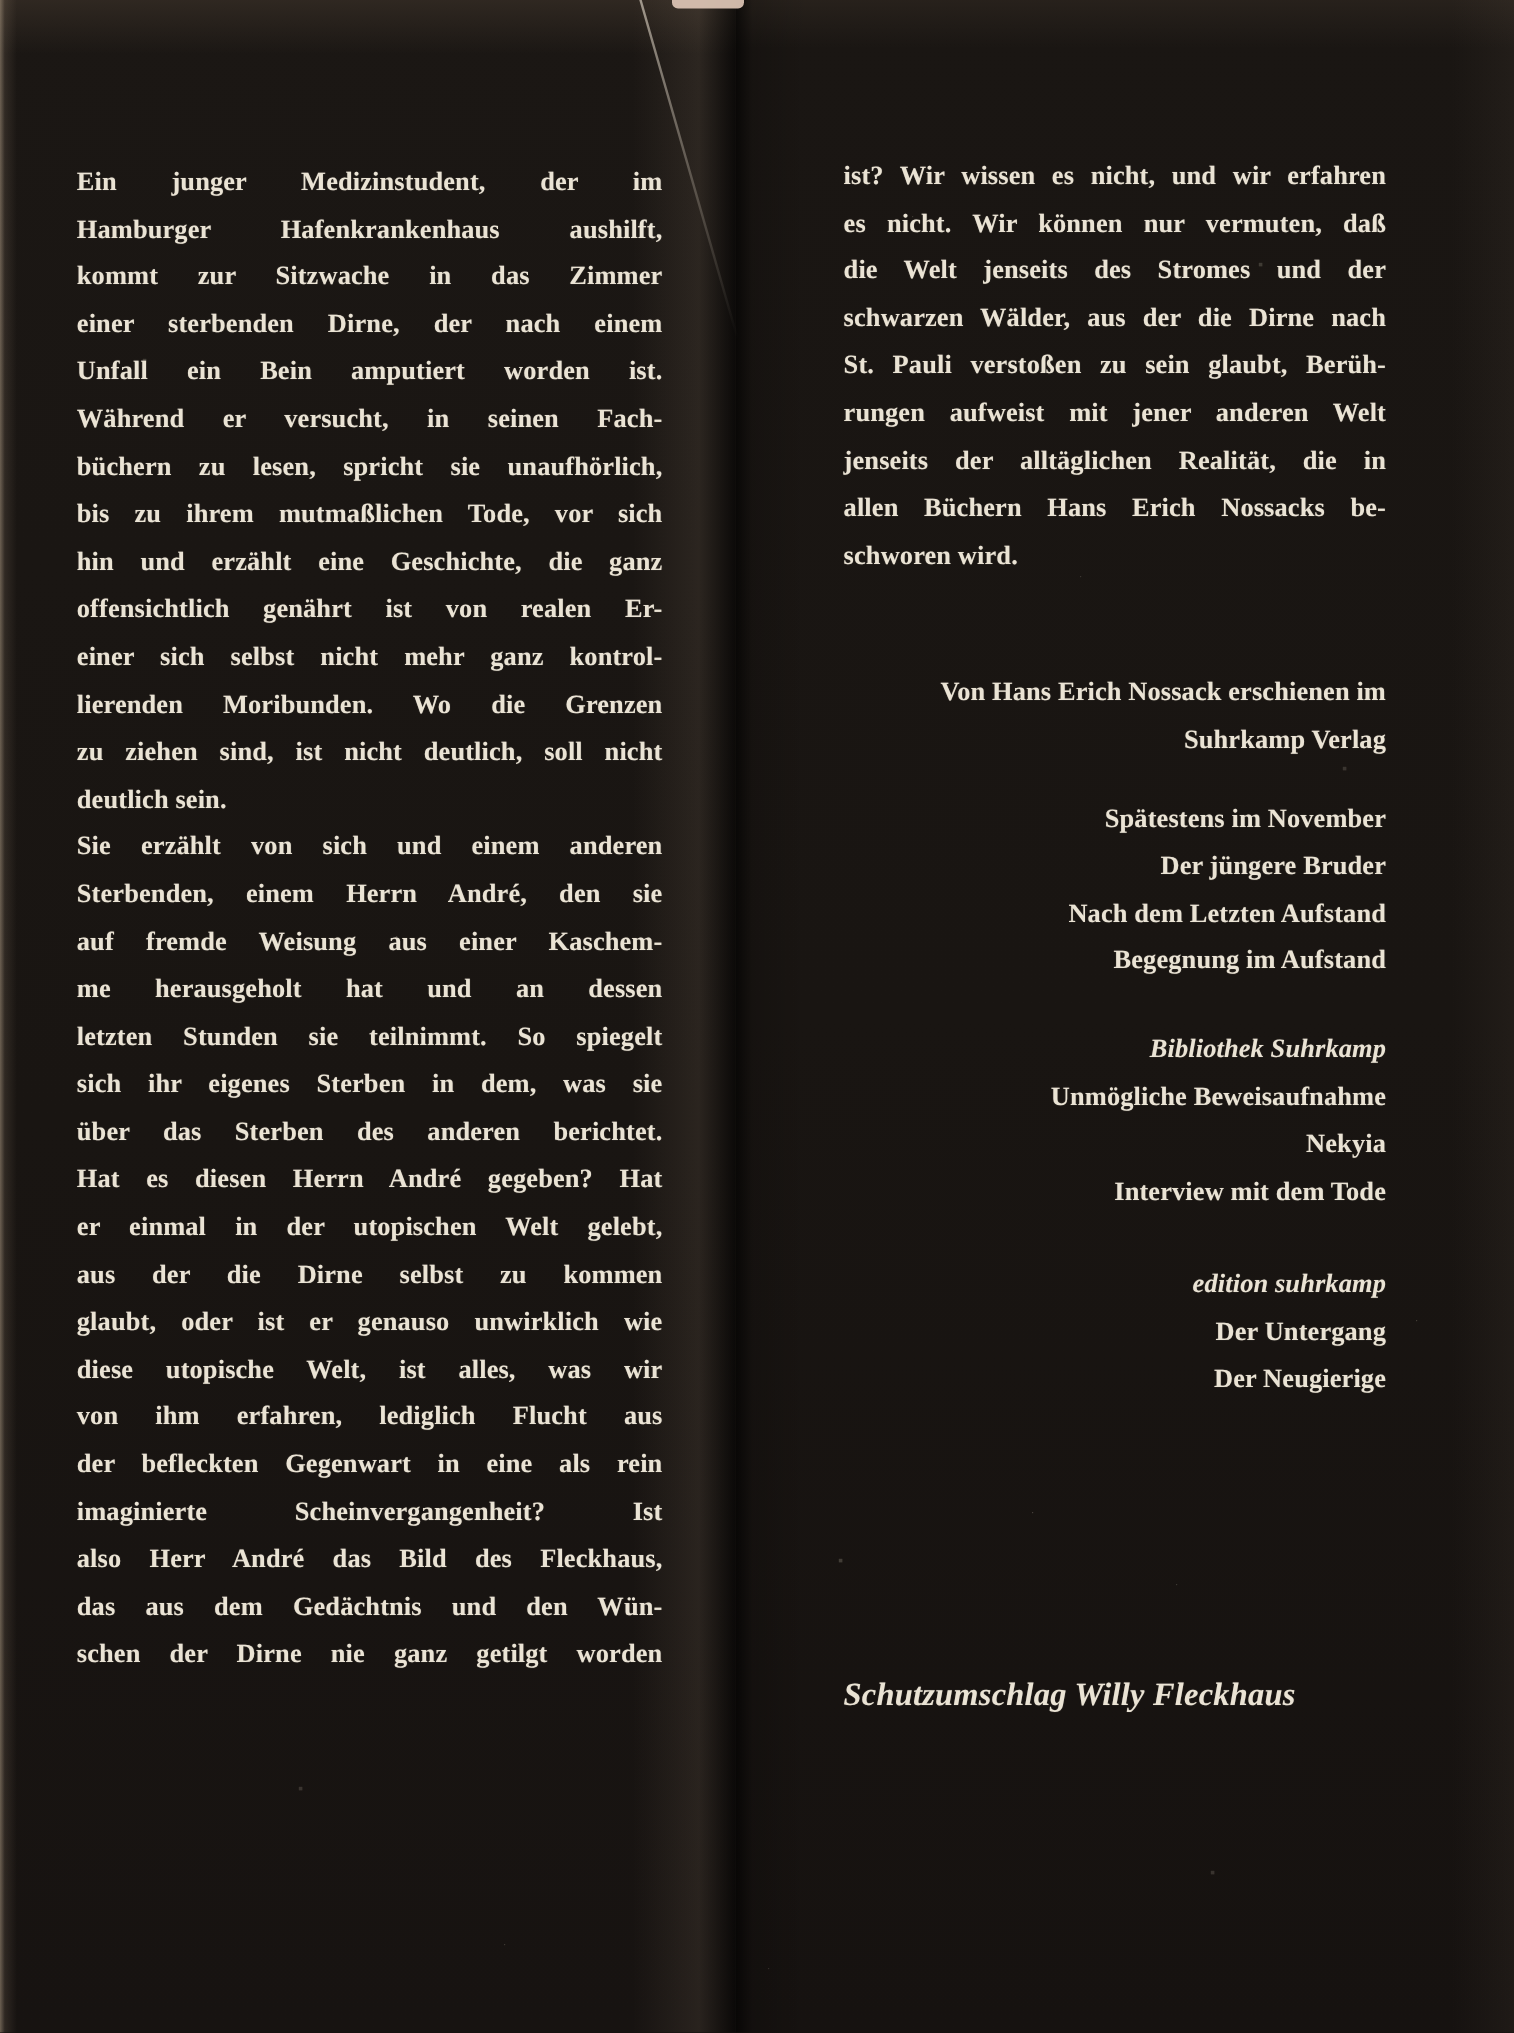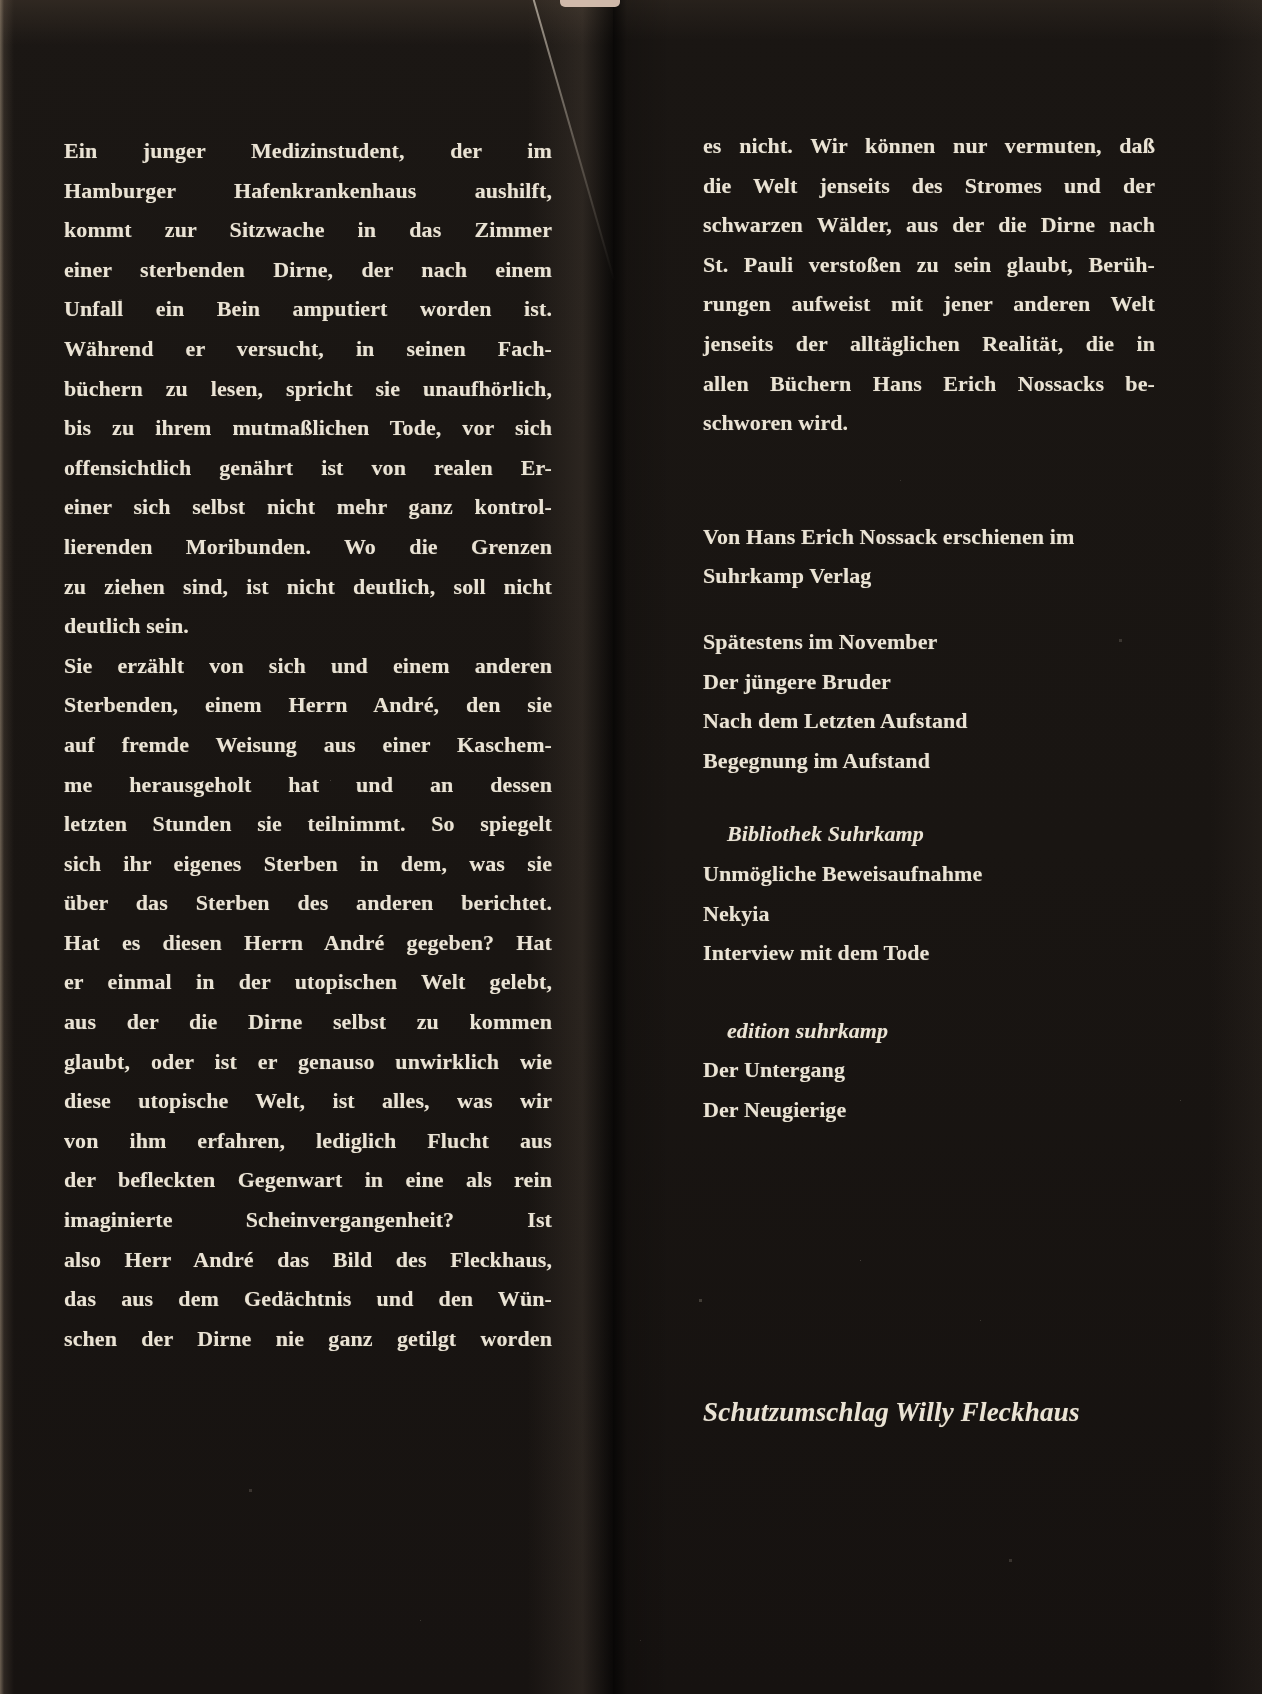--- a/index.html
+++ b/index.html
@@ -60,21 +60,21 @@
   .line, .title-line {
     color: #eae3d4;
     font-weight: bold;
     font-size: 22px;
     line-height: 39.6px;
     letter-spacing: 0.1px;
     text-shadow: 0 0 1px rgba(234,227,212,0.35);
   }
   .line { text-align: justify; text-align-last: justify; }
   .line.pend { text-align-last: left; }
-  .title-line { text-align: left; }
+  .title-line { text-align: right; }
   .publisher-note { margin-top: 74px; }
   .group-main { margin-top: 26px; }
   .group-bib { margin-top: 34px; }
   .group-ed { margin-top: 38px; }
   .series-label { font-style: italic; margin-left: 24px; }
   .credit-line {
     position: absolute; left: 90px; top: 1393px;
     color: #eae3d4; font-weight: bold; font-style: italic;
     font-size: 27px; line-height: 39.6px; letter-spacing: 0.2px;
     text-shadow: 0 0 1px rgba(234,227,212,0.35);
@@ -88,20 +88,21 @@
   <div class="flap-left">
     <div class="textcol col-left">
         <div class="line">Ein junger Medizinstudent, der im</div>
         <div class="line">Hamburger Hafenkrankenhaus aushilft,</div>
         <div class="line">kommt zur Sitzwache in das Zimmer</div>
         <div class="line">einer sterbenden Dirne, der nach einem</div>
         <div class="line">Unfall ein Bein amputiert worden ist.</div>
         <div class="line">Während er versucht, in seinen Fach-</div>
         <div class="line">büchern zu lesen, spricht sie unaufhörlich,</div>
         <div class="line">bis zu ihrem mutmaßlichen Tode, vor sich</div>
+        <div class="line">hin und erzählt eine Geschichte, die ganz</div>
         <div class="line">offensichtlich genährt ist von realen Er-</div>
         <div class="line">einer sich selbst nicht mehr ganz kontrol-</div>
         <div class="line">lierenden Moribunden. Wo die Grenzen</div>
         <div class="line">zu ziehen sind, ist nicht deutlich, soll nicht</div>
         <div class="line pend">deutlich sein.</div>
         <div class="line">Sie erzählt von sich und einem anderen</div>
         <div class="line">Sterbenden, einem Herrn André, den sie</div>
         <div class="line">auf fremde Weisung aus einer Kaschem-</div>
         <div class="line">me herausgeholt hat und an dessen</div>
         <div class="line">letzten Stunden sie teilnimmt. So spiegelt</div>
@@ -118,20 +119,21 @@
         <div class="line">also Herr André das Bild des Fleckhaus,</div>
         <div class="line">das aus dem Gedächtnis und den Wün-</div>
         <div class="line">schen der Dirne nie ganz getilgt worden</div>
       </div>
   </div>
 
   <div class="flap-right">
     <div class="textcol col-right">
 
       <div>
+          <div class="line">ist? Wir wissen es nicht, und wir erfahren</div>
           <div class="line">es nicht. Wir können nur vermuten, daß</div>
           <div class="line">die Welt jenseits des Stromes und der</div>
           <div class="line">schwarzen Wälder, aus der die Dirne nach</div>
           <div class="line">St. Pauli verstoßen zu sein glaubt, Berüh-</div>
           <div class="line">rungen aufweist mit jener anderen Welt</div>
           <div class="line">jenseits der alltäglichen Realität, die in</div>
           <div class="line">allen Büchern Hans Erich Nossacks be-</div>
           <div class="line pend">schworen wird.</div>
         </div>
 

